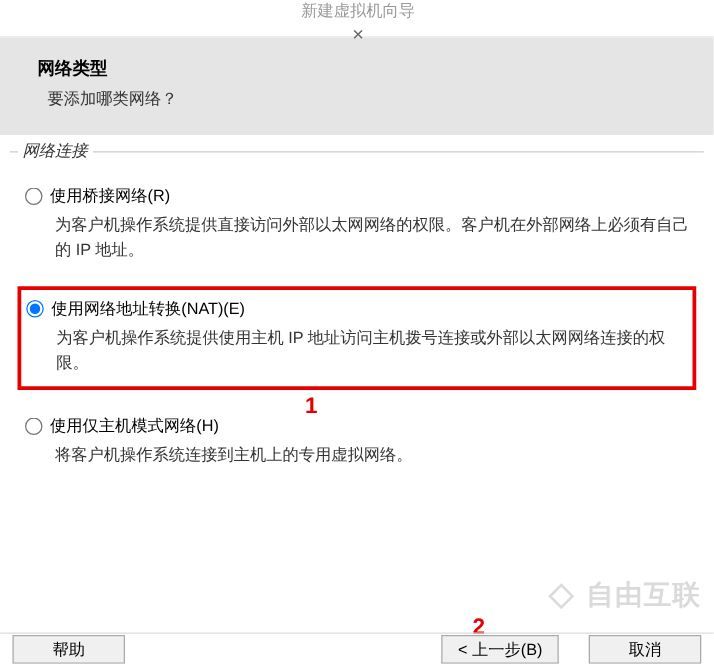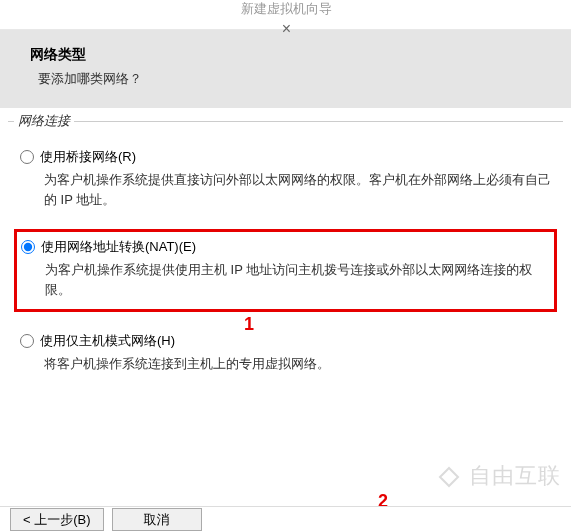--- a/index.html
+++ b/index.html
@@ -120,28 +120,28 @@
       cursor: pointer;
       display: inline-flex;
       align-items: center;
       justify-content: center;
       overflow: hidden;
     }
     .btn-help { margin-right: auto; }
     .btn-back { margin-left: auto; }
     .btn-next { border: 3px solid #e60000; height: 25px; }
     .btn-cancel { margin-left: 8px; }
-    .spacer-buttons { display: flex; gap: 0; align-items: center; }
+    .spacer-buttons { display: flex; gap: 16px; align-items: center; }
     .watermark {
       position: absolute;
       right: 10px;
       bottom: 40px;
       font-size: 22px;
       color: rgba(150,150,150,0.35);
-      font-weight: normal;
+      font-weight: bold;
       letter-spacing: 1px;
       pointer-events: none;
     }
     .watermark svg {
       vertical-align: middle;
       opacity: 0.35;
     }
   </style>
 </head>
 <body>
@@ -189,17 +189,18 @@
 <div class="annotation ann2">2</div>
 
 <div class="watermark">
   <svg width="26" height="26">
       <path d="M4 13 L13 4 L22 13 L13 22 Z" fill="none" stroke="#999" stroke-width="2"></path>
     </svg>
   <span>自由互联</span>
 </div>
 
 <div class="button-bar">
+  <button class="btn btn-help">帮助</button>
   <div class="spacer-buttons">
     <button class="btn btn-back">&lt; 上一步(B)</button>
     <button class="btn btn-cancel">取消</button>
   </div>
 </div>
 
 </body></html>

